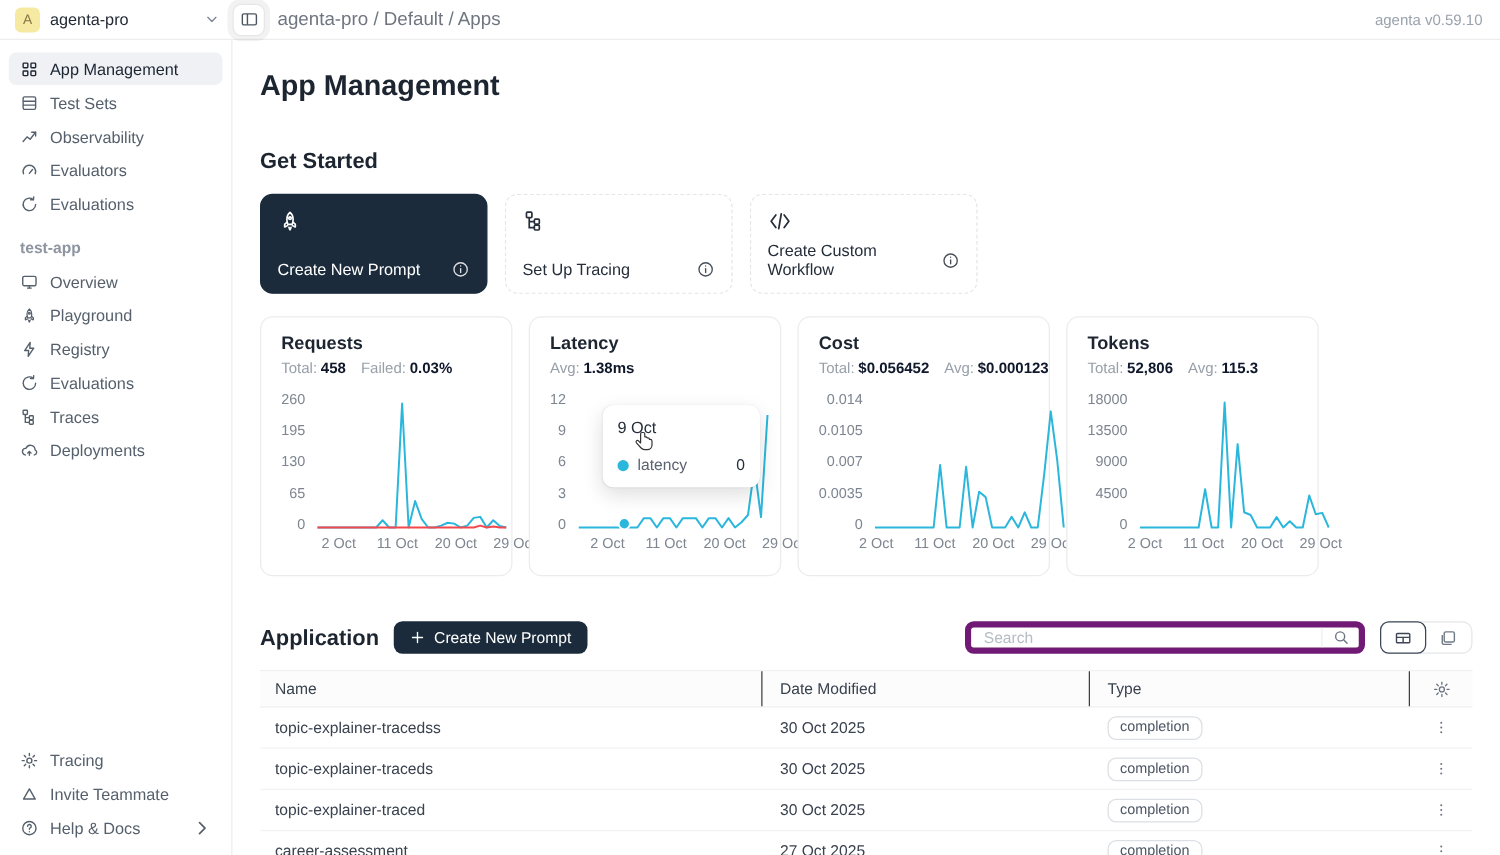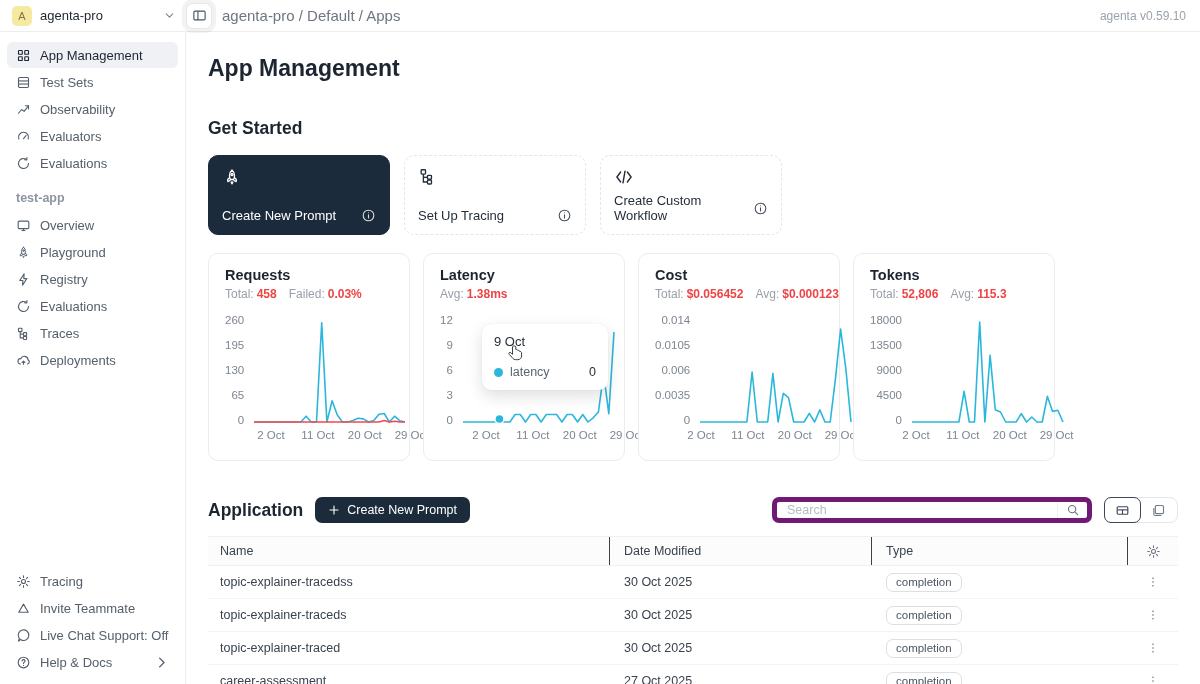--- a/index.html
+++ b/index.html
@@ -44,21 +44,21 @@
   .gs-top-icon { height:20px; }
   .gs-label-row { display:flex; align-items:center; justify-content:space-between; font-size:13px; font-weight:500; }
   .info-icon { opacity:.85; }
 
   
   .metric-cards { display:flex; gap:13px; margin-top:18px; }
   .metric-card { width:202px; height:208px; border:1px solid #ececec; border-radius:10px; background:#fff;
     padding:13px 16px; position:relative; }
   .metric-title { font-size:14.5px; font-weight:600; color:#1d2531; }
   .metric-stats { margin-top:4px; font-size:12px; color:#979fa9; display:flex; gap:12px; }
-  .metric-stats b { color:#ef4444; font-weight:600; margin-left:3px; }
+  .metric-stats b { color:#0f172a; font-weight:600; margin-left:3px; }
   .chart-wrap { display:flex; margin-top:13px; }
   .ylabels { width:44px; display:flex; flex-direction:column; justify-content:space-between; align-items:flex-end;
     height:112px; font-size:11.5px; color:#7d8590; padding-right:8px; }
   .plot { position:relative; width:155px; height:112px; }
   .xlabels { position:relative; height:15px; margin-left:44px; width:155px; font-size:11.5px; color:#7d8590; margin-top:3px; }
   .xlabels span { position:absolute; transform:translateX(-50%); white-space:nowrap; }
 
   .chart-tooltip { position:absolute; left:58px; top:70px; width:126px; border-radius:9px; background:#fff;
     box-shadow:0 6px 16px rgba(0,0,0,.13), 0 0 1px rgba(0,0,0,.12); padding:10px 12px 11px; z-index:3; }
   .tt-title { font-size:13px; color:#252e3a; }
@@ -225,26 +225,20 @@
           </svg>
         <span>Tracing</span>
       </div>
       <div class="side-item">
         <svg viewBox="0 0 24 24" fill="none" stroke="currentColor" stroke-width="1.8" stroke-linejoin="round">
             <path d="M12 5l7.5 13h-15z"></path>
           </svg>
         <span>Invite Teammate</span>
       </div>
       <div class="side-item">
-        <svg viewBox="0 0 24 24" fill="none" stroke="currentColor" stroke-width="1.8" stroke-linejoin="round">
-            <path d="M20.5 11.5a8.5 8.5 0 1 1-3.2-6.6 8.5 8.5 0 0 1 3.2 6.6z M6.5 19.5L4 21l.8-3.2"></path>
-          </svg>
-        <span>Live Chat Support: Off</span>
-      </div>
-      <div class="side-item">
         <svg viewBox="0 0 24 24" fill="none" stroke="currentColor" stroke-width="1.8" stroke-linecap="round">
             <circle cx="12" cy="12" r="8.5"></circle>
             <path d="M9.8 9.6a2.3 2.3 0 1 1 3.3 2.1c-.8.4-1.1.9-1.1 1.8"></path>
             <line x1="12" y1="16.6" x2="12" y2="16.7"></line>
           </svg>
         <span>Help &amp; Docs</span>
         <span class="chev-right">
           <svg width="11" height="11" viewBox="0 0 24 24" fill="none" stroke="currentColor" stroke-width="2.2" stroke-linecap="round" stroke-linejoin="round">
               <polyline points="9 5 16 12 9 19"></polyline>
             </svg>
@@ -397,21 +391,21 @@
       <div class="metric-card">
         <div class="metric-title">Cost</div>
         <div class="metric-stats">
           <span><span>Total:</span><b>$0.056452</b></span>
           <span><span>Avg:</span><b>$0.000123</b></span>
         </div>
         <div class="chart-wrap">
           <div class="ylabels">
               <span>0.014</span>
               <span>0.0105</span>
-              <span>0.006</span>
+              <span>0.007</span>
               <span>0.0035</span>
               <span>0</span>
             </div>
           <div class="plot">
               <svg width="155" height="112">
                 <polyline points="2.0,108.0 7.2,108.0 12.4,108.0 17.6,108.0 22.8,108.0 28.0,108.0 33.2,108.0 38.4,108.0 43.7,108.0 48.9,108.0 54.1,58.0 59.3,108.0 64.5,108.0 69.7,108.0 74.9,59.4 80.1,108.0 85.3,79.4 90.5,83.7 95.7,108.0 100.9,108.0 106.1,108.0 111.3,99.4 116.6,108.0 121.8,95.9 127.0,108.0 132.2,108.0 137.4,65.1 142.6,15.1 147.8,54.4 153.0,108.0" fill="none" stroke="#2bb7dc" stroke-width="1.6" stroke-linejoin="round"></polyline>
               </svg>
             </div>
         </div>
         <div class="xlabels">

